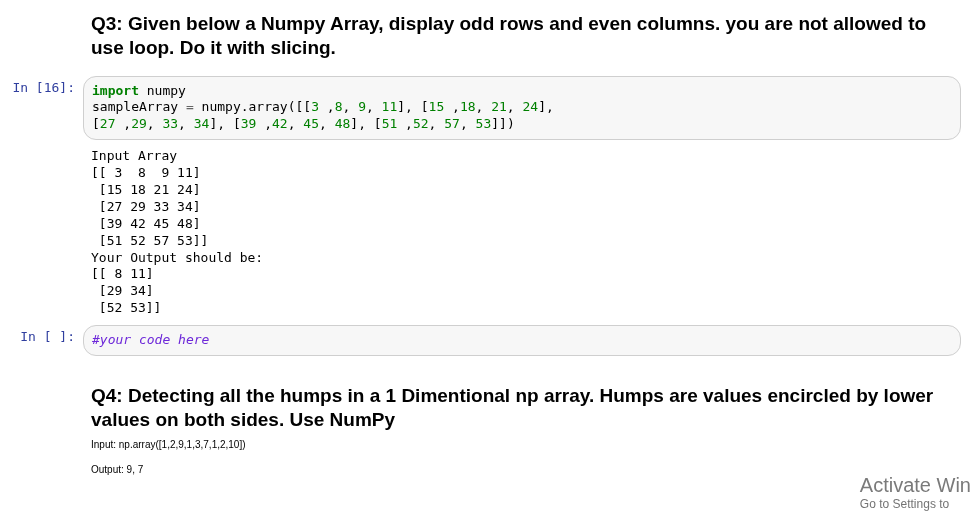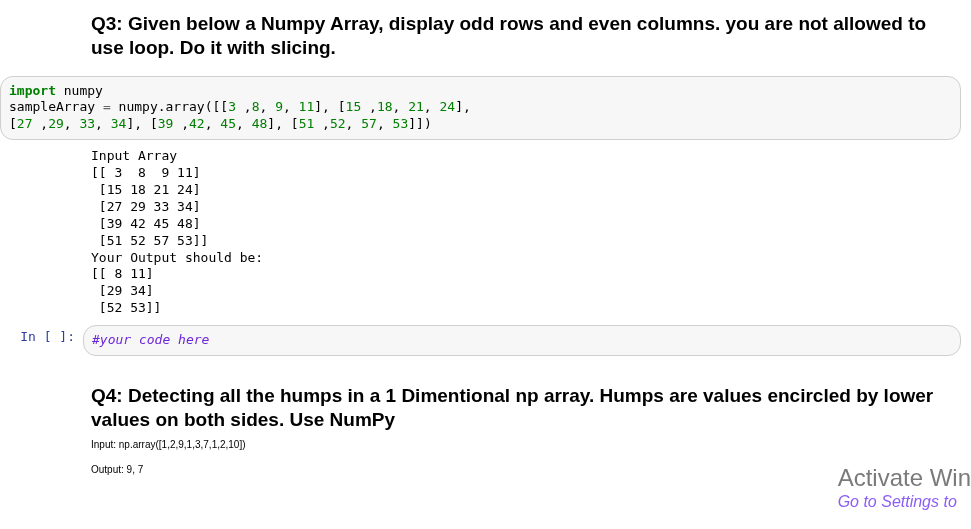--- a/index.html
+++ b/index.html
@@ -73,36 +73,37 @@
   .watermark {
     position: fixed;
     right: 0;
     bottom: 18px;
     color: #8a8a8a;
     font-family: "Segoe UI", Arial, sans-serif;
     text-align: left;
     padding: 0 0 0 6px;
     pointer-events: none;
   }
-  .watermark .wm-title { font-size: 24px; color: #7a7a7a; line-height: 1.2; }
-  .watermark .wm-sub { font-size: 16px; color: #8b5cf6; font-style: italic; }
+  .watermark .wm-title { font-size: 20px; color: #7a7a7a; line-height: 1.2; }
+  .watermark .wm-sub { font-size: 12px; color: #737373; }
 </style>
 </head>
 <body>
 
 <div class="notebook">
 
   <div class="cell text-cell">
     <div class="prompt"></div>
     <div class="cell-body">
       <h3>Q3: Given below a Numpy Array, display odd rows and even columns. you are not allowed to use loop. Do it with slicing.</h3>
     </div>
   </div>
 
   <div class="cell code-cell">
+    <div class="prompt input">In [16]:</div>
     <div class="cell-body">
       <div class="input-area"><span class="tok-kw">import</span><span> numpy</span>
 <span>sampleArray </span><span class="tok-op">=</span><span> numpy.array([[</span><span class="tok-num">3</span><span> ,</span><span class="tok-num">8</span><span>, </span><span class="tok-num">9</span><span>, </span><span class="tok-num">11</span><span>], [</span><span class="tok-num">15</span><span> ,</span><span class="tok-num">18</span><span>, </span><span class="tok-num">21</span><span>, </span><span class="tok-num">24</span><span>],
 [</span><span class="tok-num">27</span><span> ,</span><span class="tok-num">29</span><span>, </span><span class="tok-num">33</span><span>, </span><span class="tok-num">34</span><span>], [</span><span class="tok-num">39</span><span> ,</span><span class="tok-num">42</span><span>, </span><span class="tok-num">45</span><span>, </span><span class="tok-num">48</span><span>], [</span><span class="tok-num">51</span><span> ,</span><span class="tok-num">52</span><span>, </span><span class="tok-num">57</span><span>, </span><span class="tok-num">53</span><span>]])</span></div>
     </div>
   </div>
 
   <div class="cell">
     <div class="prompt"></div>
     <div class="cell-body">

